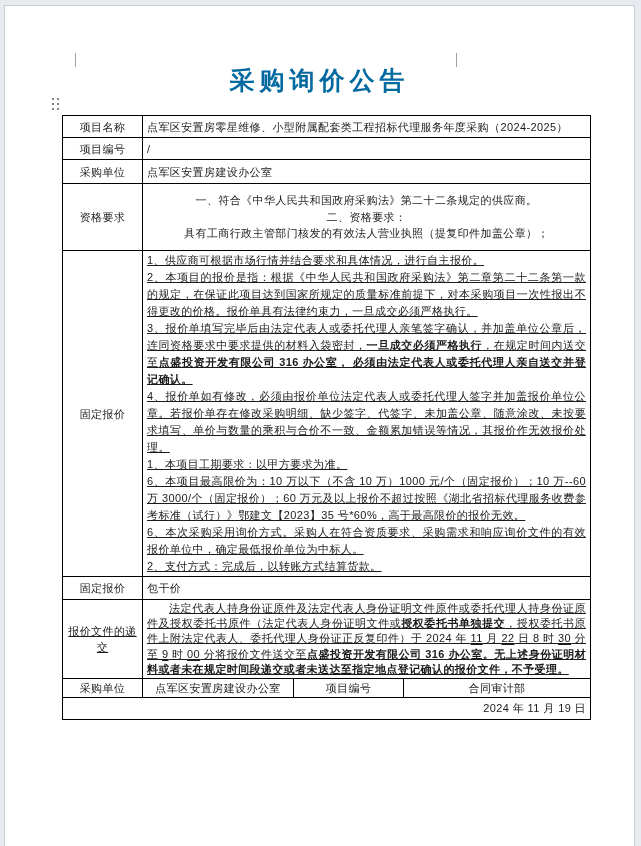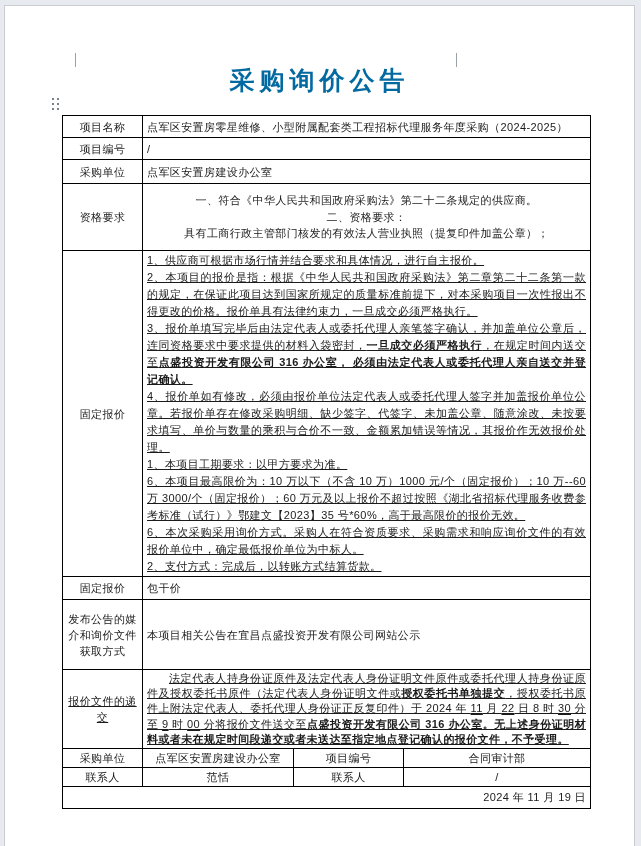--- a/index.html
+++ b/index.html
@@ -93,41 +93,31 @@
               <div class="para"><span>1、本项目工期要求：以甲方要求为准。</span></div>
               <div class="para"><span>6、本项目最高限价为：10 万以下（不含 10 万）1000 元/个（固定报价）；10 万--60 万 3000/个（固定报价）；60 万元及以上报价不超过按照《湖北省招标代理服务收费参考标准（试行）》鄂建文【2023】35 号*60%，高于最高限价的报价无效。</span></div>
               <div class="para"><span>6、本次采购采用询价方式。采购人在符合资质要求、采购需求和响应询价文件的有效报价单位中，确定最低报价单位为中标人。</span></div>
               <div class="para"><span>2、支付方式：完成后，以转账方式结算货款。</span></div>
             </td>
       </tr>
       <tr class="h20">
         <td class="lbl">固定报价</td>
         <td class="val" colspan="3">包干价</td>
       </tr>
-      <tr class="ann">
-        <td class="lbl">发布公告的媒介和询价文件获取方式</td>
-        <td class="val" colspan="3">本项目相关公告在宜昌点盛投资开发有限公司网站公示</td>
-      </tr>
       <tr class="sub">
         <td class="lbl">报价文件的递交</td>
         <td class="val rich" colspan="3">
               <div class="para indent"><span>法定代表人持身份证原件及法定代表人身份证明文件原件或委托代理人持身份证原件及授权委托书原件（法定代表人身份证明文件或</span><span class="seg-b">授权委托书单独提交</span><span>，授权委托书原件上附法定代表人、委托代理人身份证正反复印件）于 2024 年 </span><span class="seg-u">11</span><span> 月 </span><span class="seg-u">22</span><span> 日 8 时 </span><span class="seg-u">30</span><span> 分至 </span><span class="seg-u">9</span><span> 时 </span><span class="seg-u">00</span><span> 分将报价文件送交至</span><span class="seg-b">点盛投资开发有限公司 316 办公室。无上述身份证明材料或者未在规定时间段递交或者未送达至指定地点登记确认的报价文件，不予受理。</span></div>
             </td>
       </tr>
       <tr class="c4">
         <td class="lbl">采购单位</td>
         <td>点军区安置房建设办公室</td>
         <td class="lbl">项目编号</td>
         <td>合同审计部</td>
       </tr>
-      <tr class="c4">
-        <td class="lbl">联系人</td>
-        <td>范恬</td>
-        <td class="lbl">联系人</td>
-        <td>/</td>
-      </tr>
       <tr class="daterow">
         <td class="date" colspan="4">2024 年 11 月 19 日</td>
       </tr>
     </tbody>
       </table>
   </div>
 </div>
 
 </body></html>

